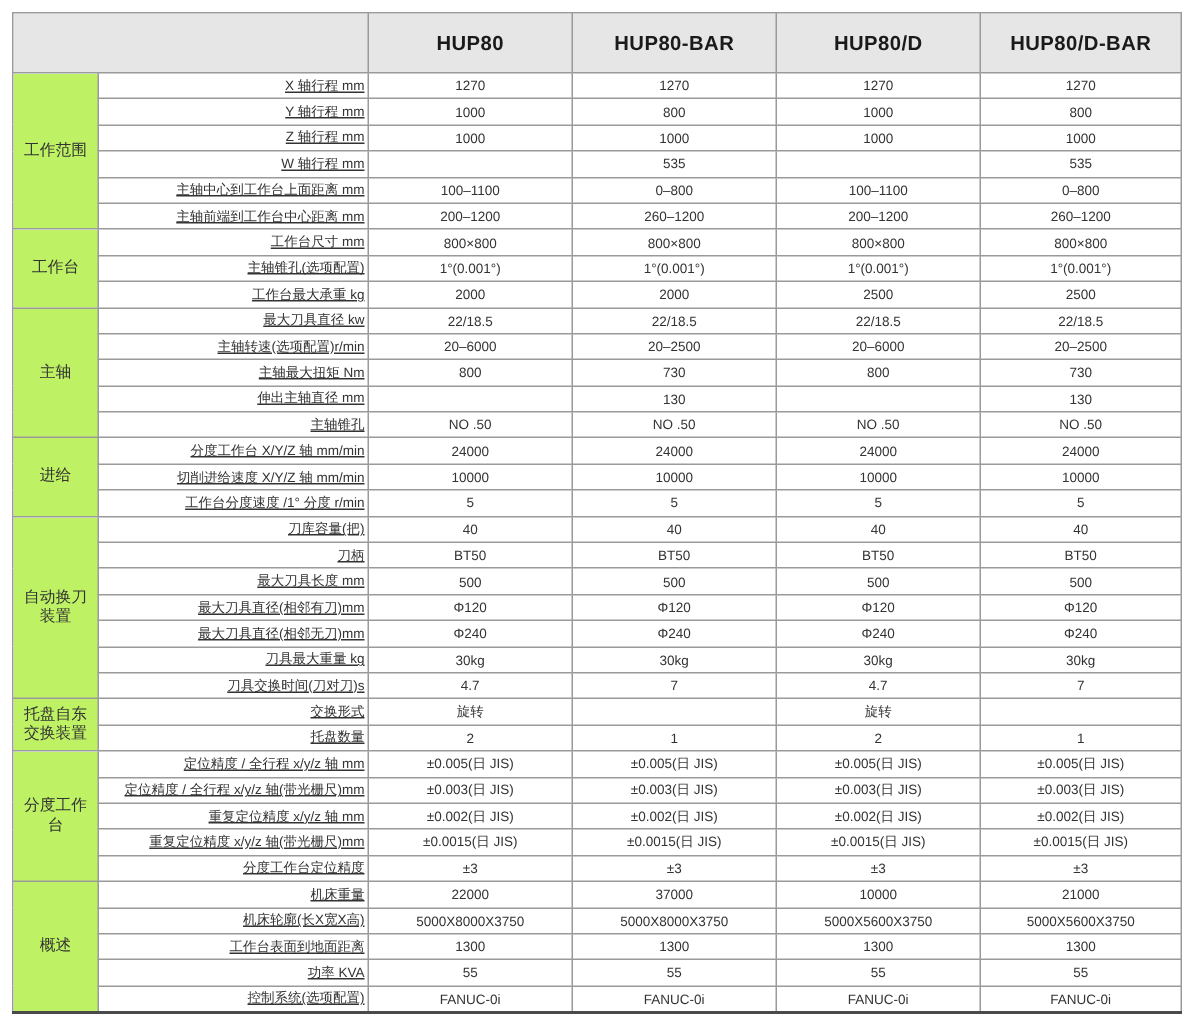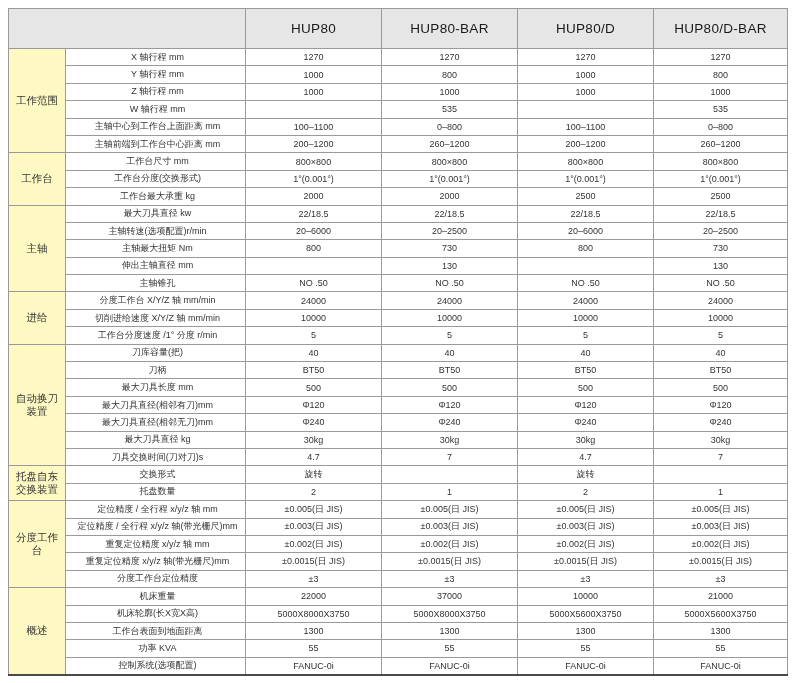--- a/index.html
+++ b/index.html
@@ -31,42 +31,43 @@
   }
   tr.header-row {
     height: 40px;
   }
   th.corner-cell {
     background: #e6e6e6;
   }
   th.model-cell {
     background: #e6e6e6;
     font-size: 13.5px;
-    font-weight: normal;
+    font-weight: bold;
     color: #1a1a1a;
     text-align: center;
     letter-spacing: 0.3px;
   }
   tr.data-row {
     height: 17.4px;
   }
   th.group-cell {
-    background: #fef9c3;
+    background: #bef264;
     font-size: 10.5px;
     font-weight: normal;
     color: #333333;
     text-align: center;
     padding: 0 3px;
     line-height: 1.25;
   }
   td.spec-cell {
     font-size: 9px;
-    text-align: center;
+    text-align: right;
     padding: 0 2px 0 6px;
     white-space: nowrap;
+    text-decoration: underline;
   }
   td.value-cell {
     font-size: 9px;
     text-align: center;
     padding: 0 2px;
     white-space: nowrap;
   }
 </style>
 </head>
 <body>
@@ -136,21 +137,21 @@
         </tr>
         <tr class="data-row">
           <th class="group-cell" rowspan="3">工作台</th>
           <td class="spec-cell">工作台尺寸 mm</td>
           <td class="value-cell">800×800</td>
           <td class="value-cell">800×800</td>
           <td class="value-cell">800×800</td>
           <td class="value-cell">800×800</td>
         </tr>
         <tr class="data-row">
-          <td class="spec-cell">工作台分度(交换形式)</td>
+          <td class="spec-cell">主轴锥孔(选项配置)</td>
           <td class="value-cell">1°(0.001°)</td>
           <td class="value-cell">1°(0.001°)</td>
           <td class="value-cell">1°(0.001°)</td>
           <td class="value-cell">1°(0.001°)</td>
         </tr>
         <tr class="data-row">
           <td class="spec-cell">工作台最大承重 kg</td>
           <td class="value-cell">2000</td>
           <td class="value-cell">2000</td>
           <td class="value-cell">2500</td>
@@ -244,21 +245,21 @@
           <td class="value-cell">Φ120</td>
         </tr>
         <tr class="data-row">
           <td class="spec-cell">最大刀具直径(相邻无刀)mm</td>
           <td class="value-cell">Φ240</td>
           <td class="value-cell">Φ240</td>
           <td class="value-cell">Φ240</td>
           <td class="value-cell">Φ240</td>
         </tr>
         <tr class="data-row">
-          <td class="spec-cell">最大刀具直径 kg</td>
+          <td class="spec-cell">刀具最大重量 kg</td>
           <td class="value-cell">30kg</td>
           <td class="value-cell">30kg</td>
           <td class="value-cell">30kg</td>
           <td class="value-cell">30kg</td>
         </tr>
         <tr class="data-row">
           <td class="spec-cell">刀具交换时间(刀对刀)s</td>
           <td class="value-cell">4.7</td>
           <td class="value-cell">7</td>
           <td class="value-cell">4.7</td>

